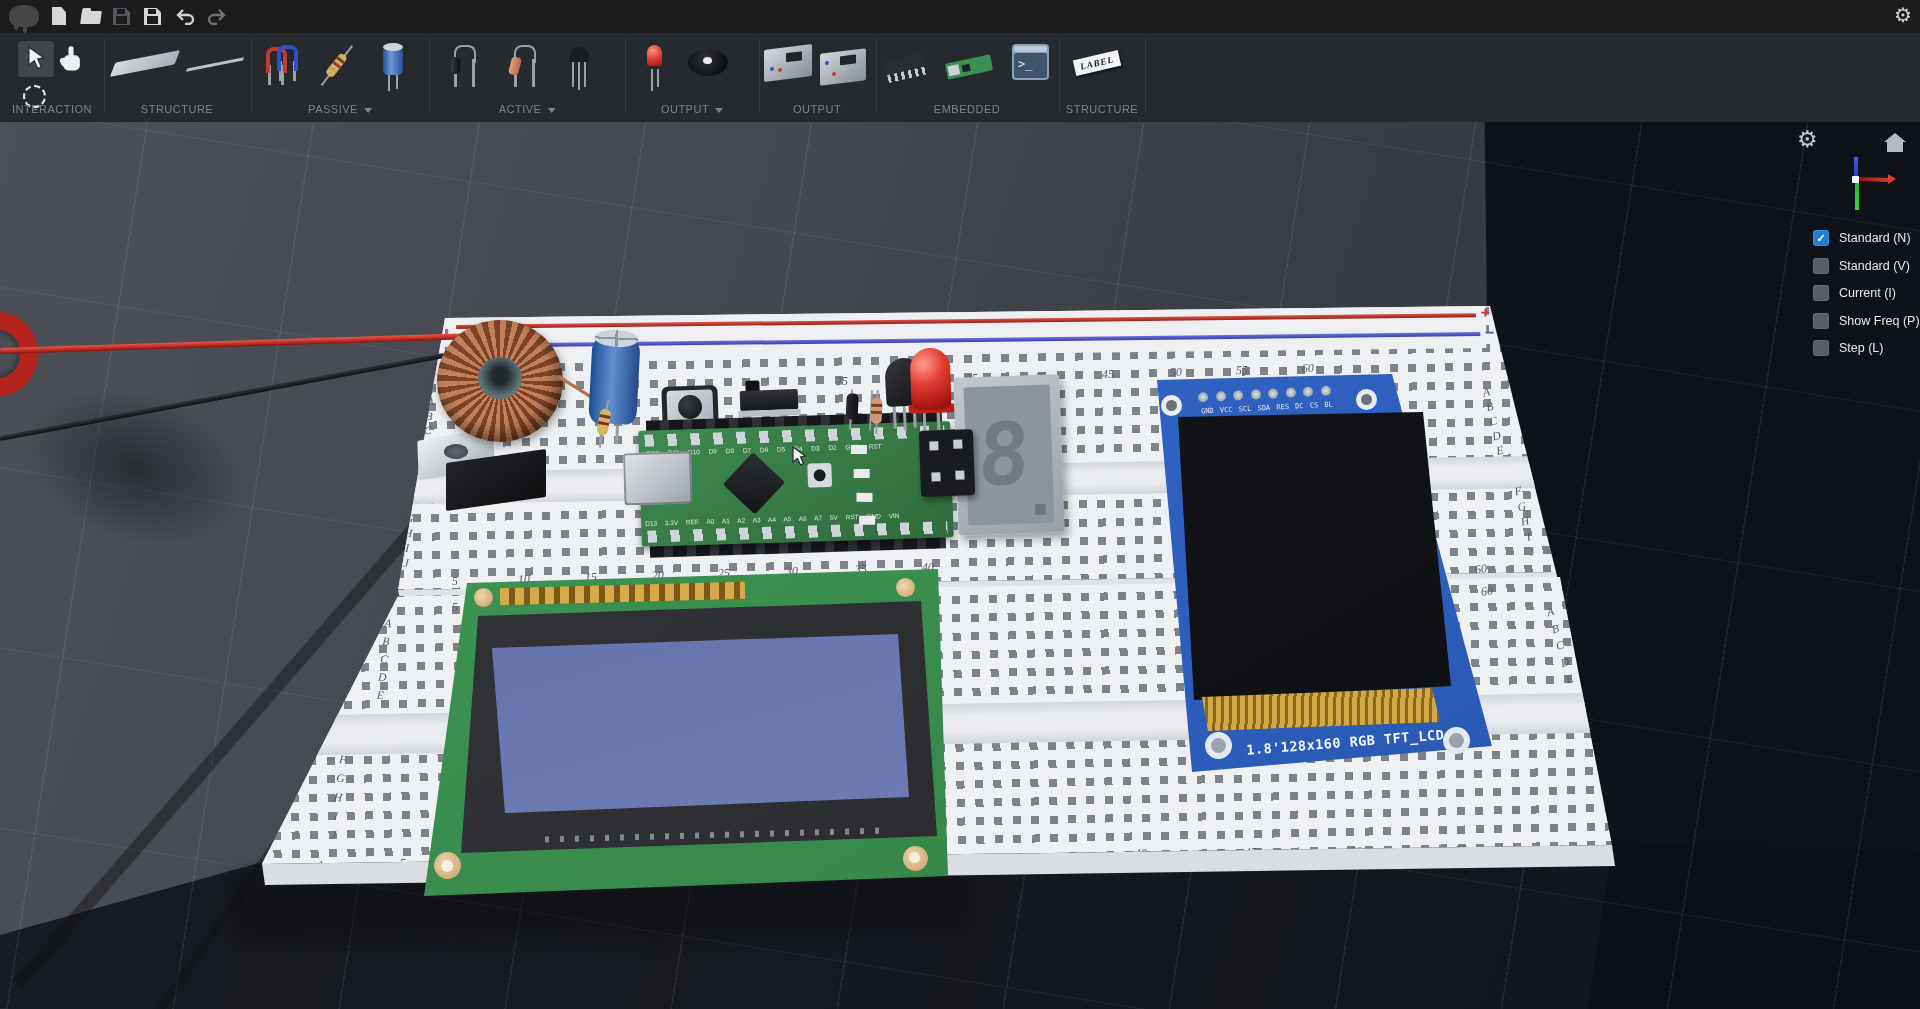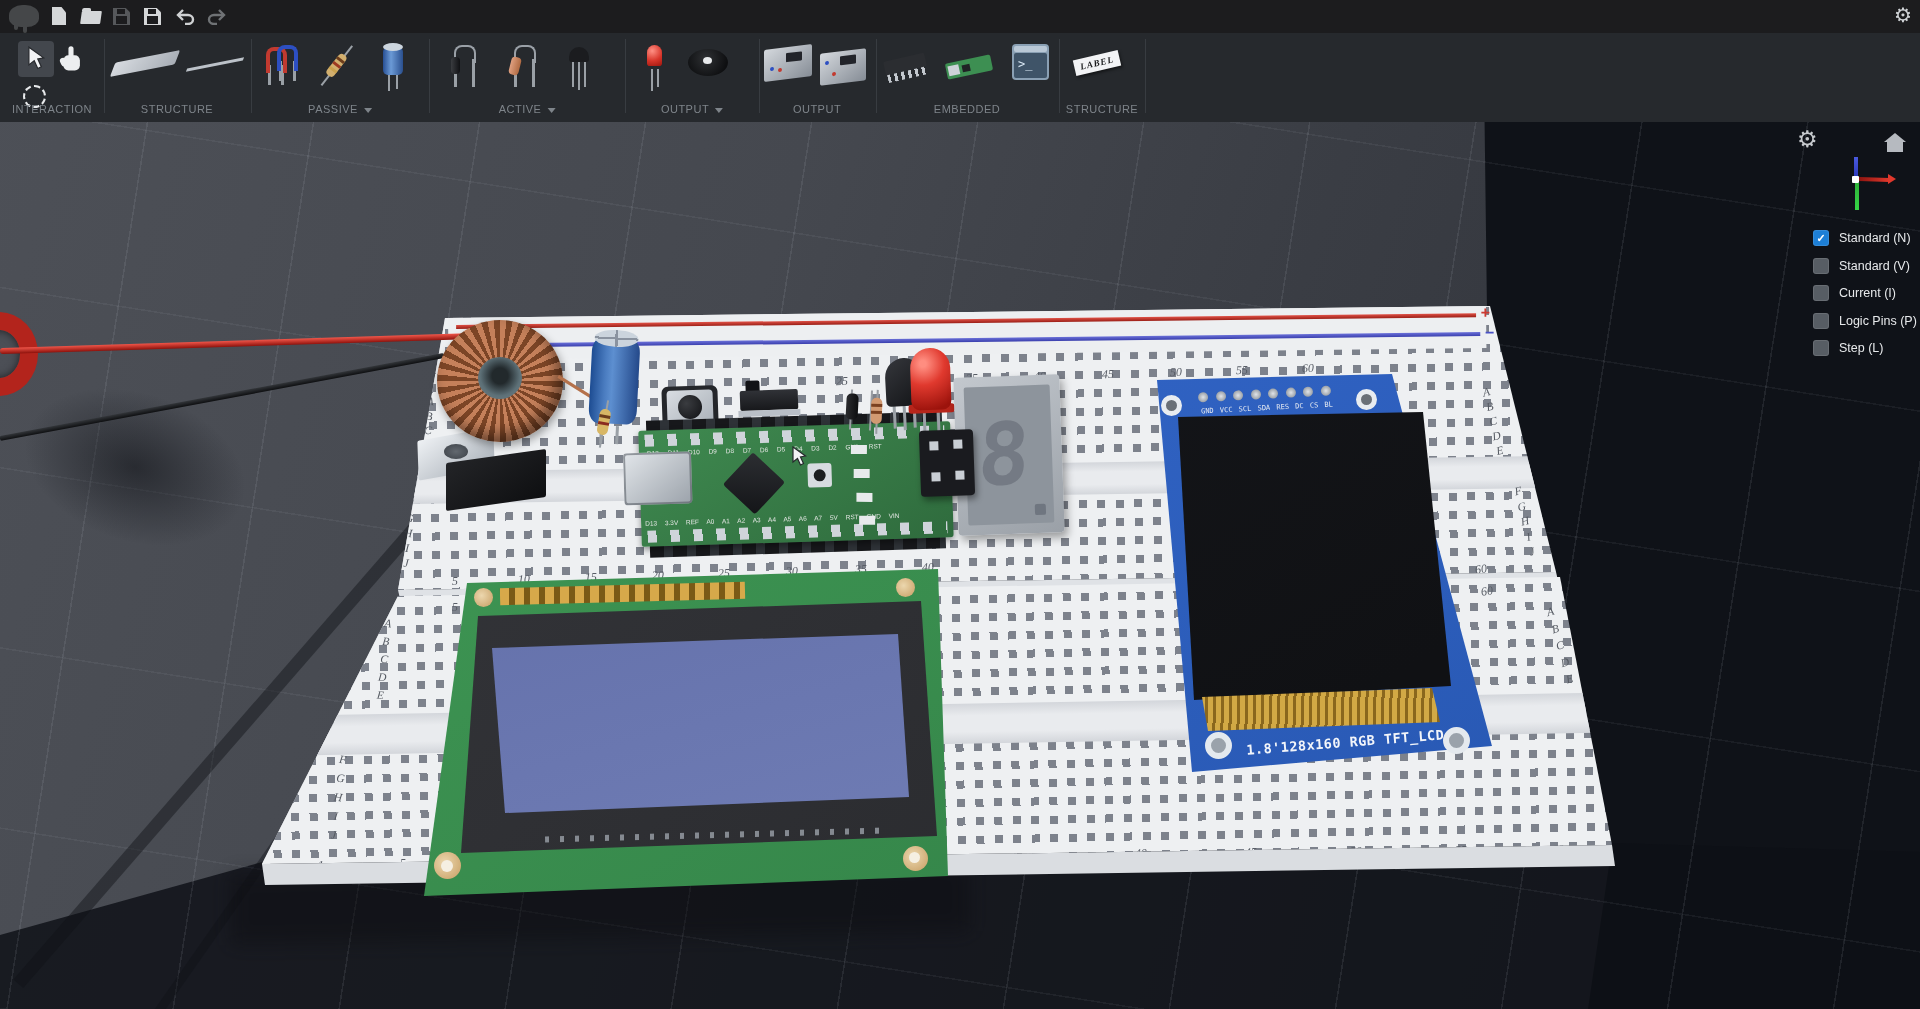--- a/index.html
+++ b/index.html
@@ -377,21 +377,21 @@
       <div class="chk-row">
         <div class="chk-box"></div>
         <span class="chk-lbl">Standard (V)</span>
       </div>
       <div class="chk-row">
         <div class="chk-box"></div>
         <span class="chk-lbl">Current (I)</span>
       </div>
       <div class="chk-row">
         <div class="chk-box"></div>
-        <span class="chk-lbl">Logic Pins (P)</span>
+        <span class="chk-lbl">Show Freq (P)</span>
       </div>
       <div class="chk-row">
         <div class="chk-box"></div>
         <span class="chk-lbl">Step (L)</span>
       </div>
     </div>
   </div>
 
   <div id="titlebar">
     <div class="logo toolbtn"></div>

